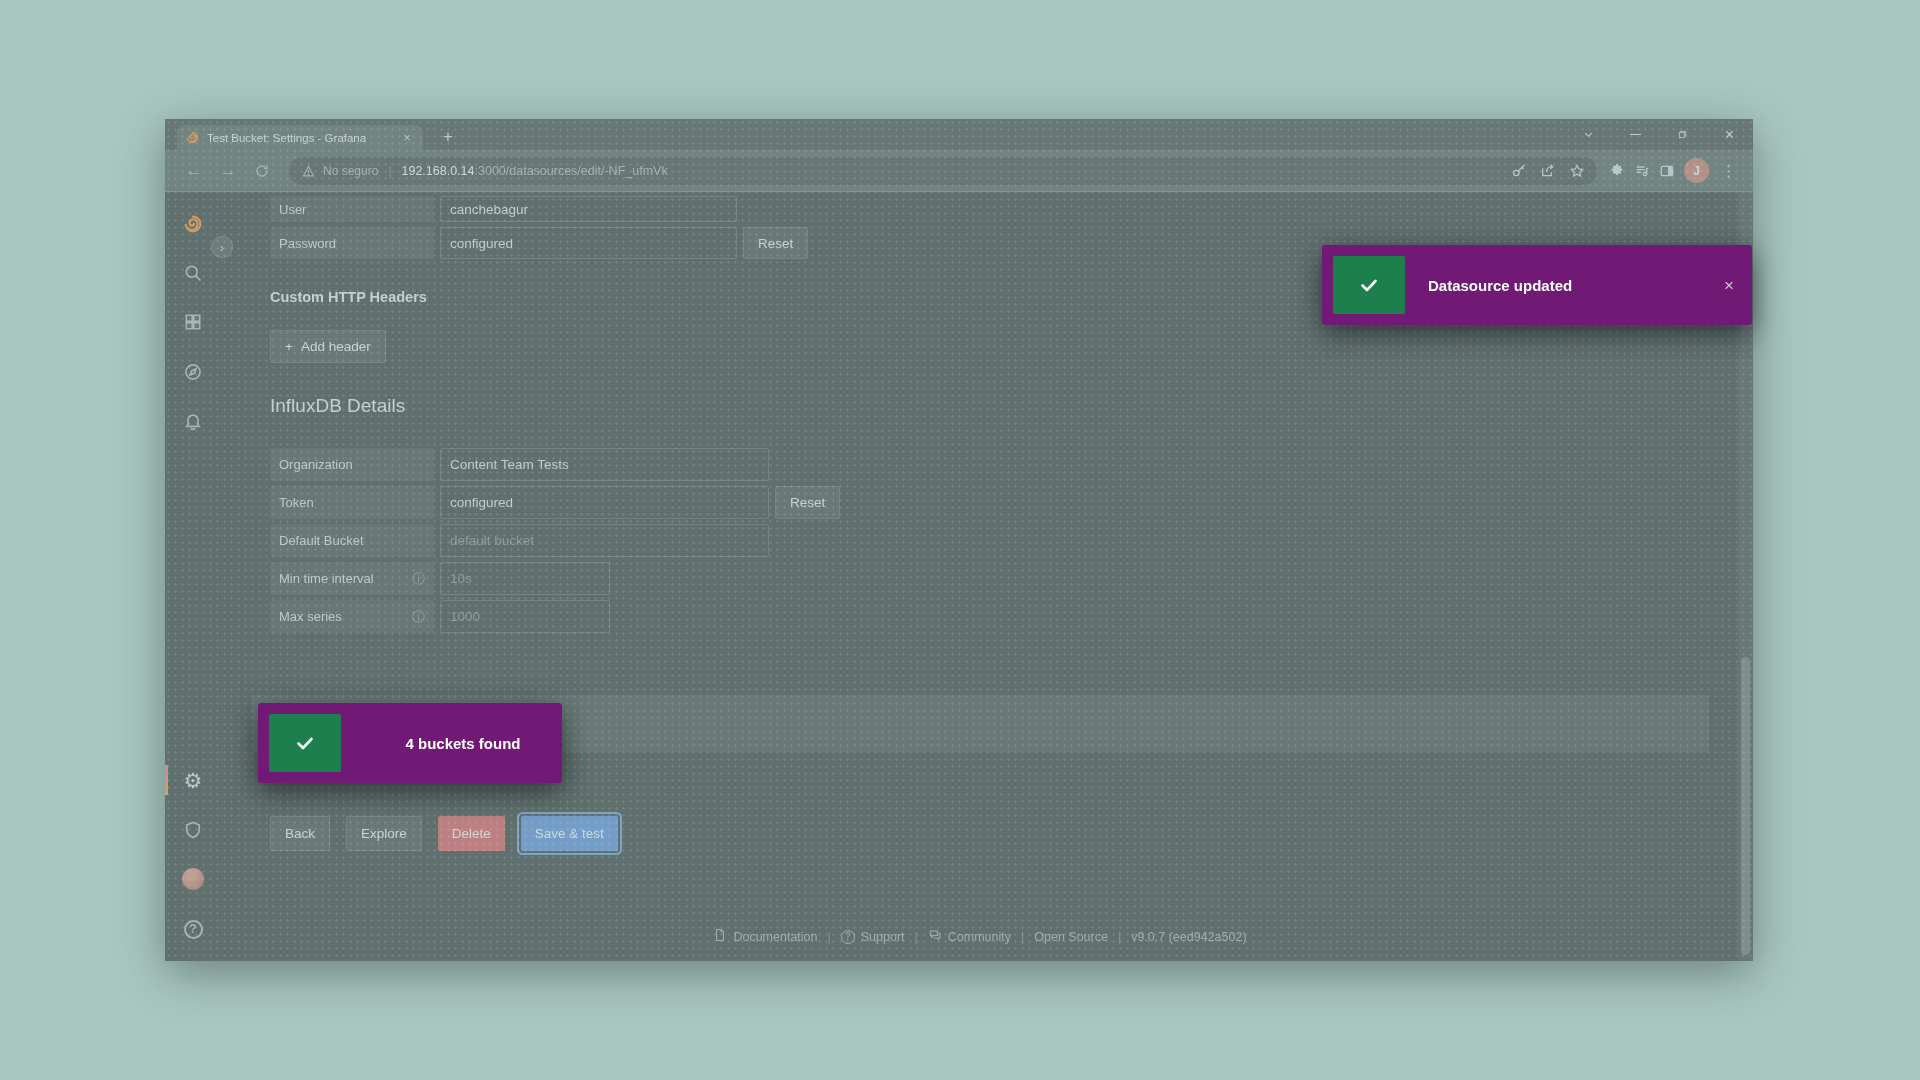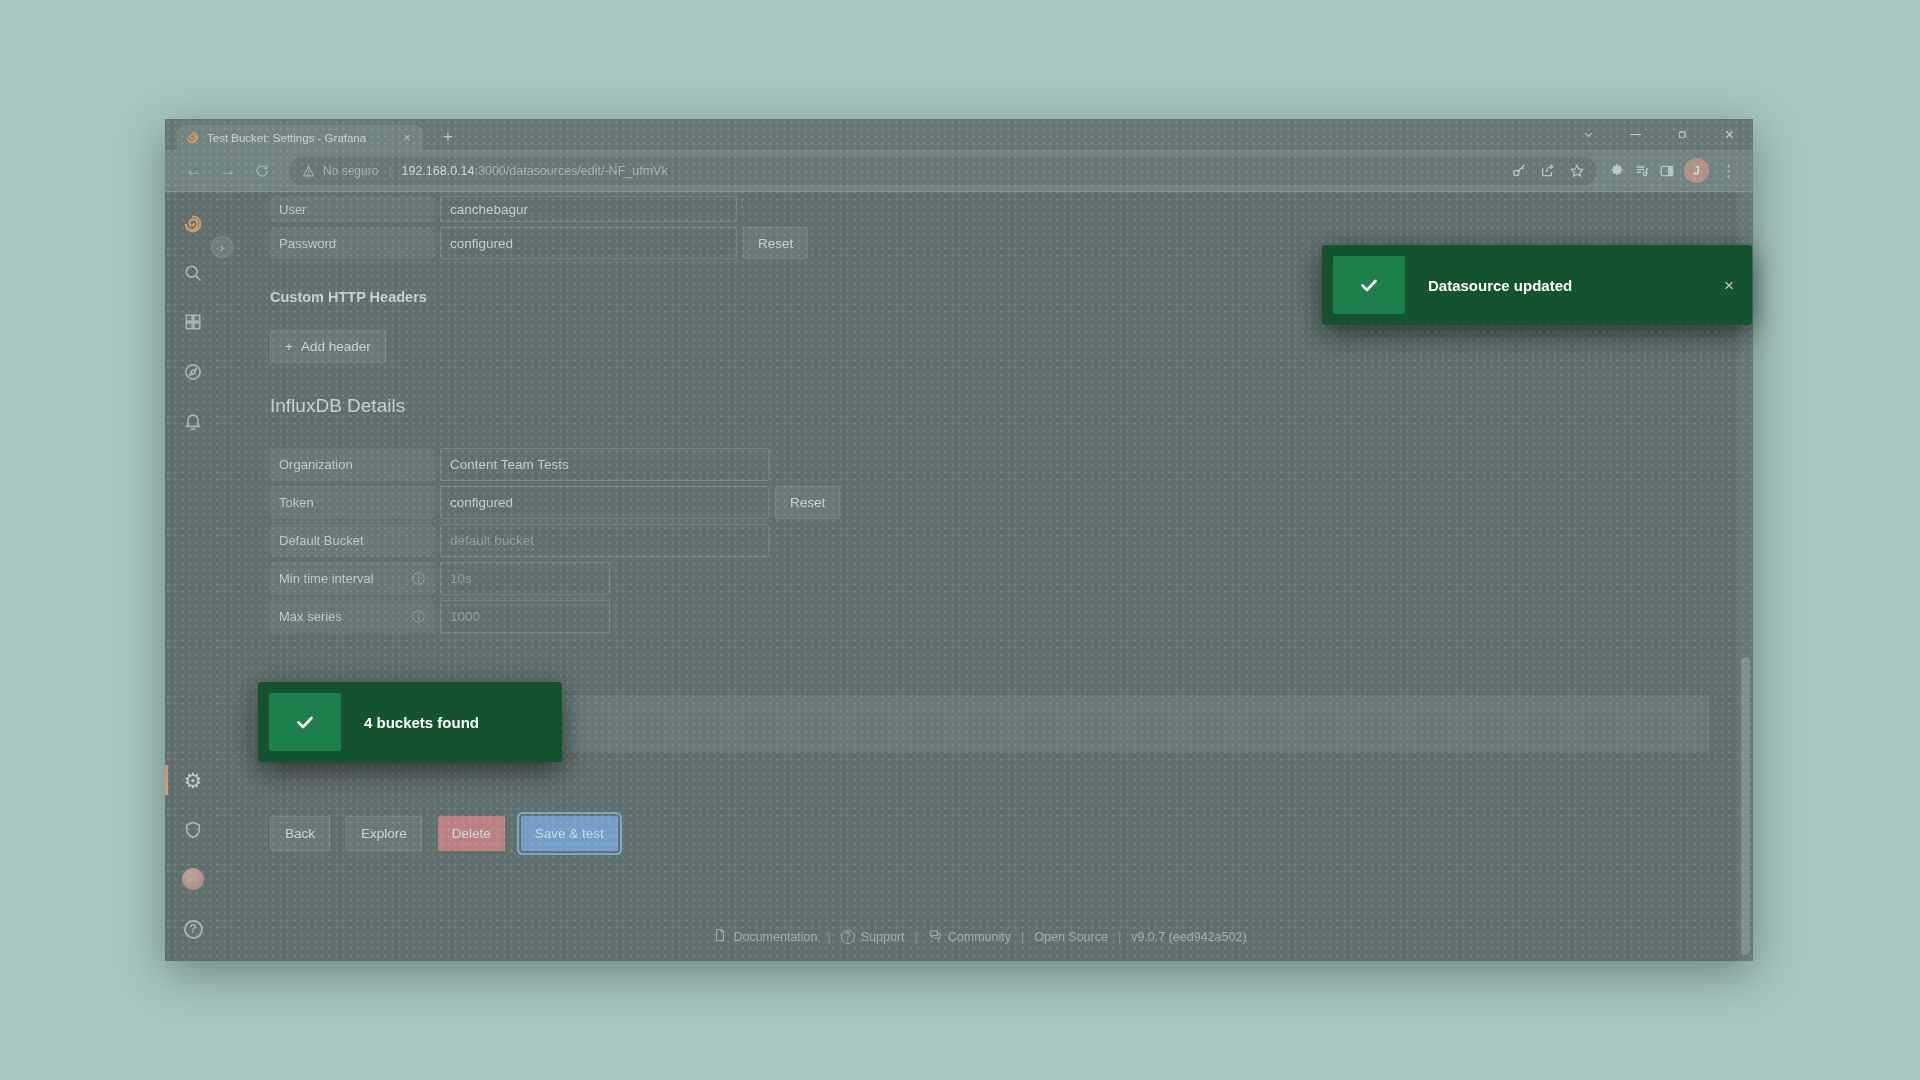--- a/index.html
+++ b/index.html
@@ -102,24 +102,24 @@
   .f-qcircle { width:14px; height:14px; border-radius:50%; border:1.5px solid currentColor; font-size:10px;
     display:flex; align-items:center; justify-content:center; }
 
   .scrollbar { position:absolute; right:0; top:0; bottom:0; width:15px; background:#212329; }
   .scroll-thumb { position:absolute; left:3px; width:9px; top:465px; height:298px; border-radius:5px; background:#4e545b; }
 
   
   .dim-overlay { position:absolute; inset:0; z-index:50; background-color:rgba(168,199,192,0.52);
     background-image:radial-gradient(rgba(255,236,226,0.13) 1px, rgba(0,0,0,0) 1.3px);
     background-size:7px 7px; pointer-events:none; }
-  .toast { position:absolute; z-index:60; background:#14532d; border-radius:3px;
+  .toast { position:absolute; z-index:60; background:#701a75; border-radius:3px;
     box-shadow:0 8px 28px rgba(0,0,0,0.55); display:flex; align-items:center; }
   .toast-1 { left:1157px; top:126px; width:430px; height:80px; }
-  .toast-2 { left:93px; top:563px; width:304px; height:80px; }
+  .toast-2 { left:93px; top:584px; width:304px; height:80px;text-align:center; }
   .toast-badge { width:72px; height:58px; margin:11px; border-radius:2px; background:#1d7f4b;
     display:flex; align-items:center; justify-content:center; flex:0 0 auto; }
   .toast-badge svg { width:24px; height:24px; }
   .toast-msg { font-size:15px; font-weight:600; color:#ffffff; margin-left:12px; flex:1; }
   .toast-close { margin-right:18px; color:#c9ccd1; font-size:17px; line-height:1; }
 </style>
 </head>
 <body>
 
 <div class="browser-window">

